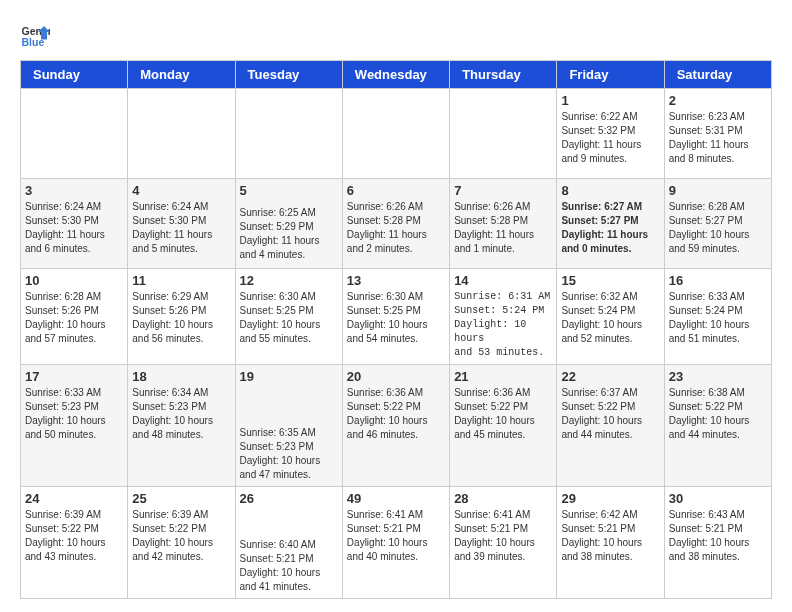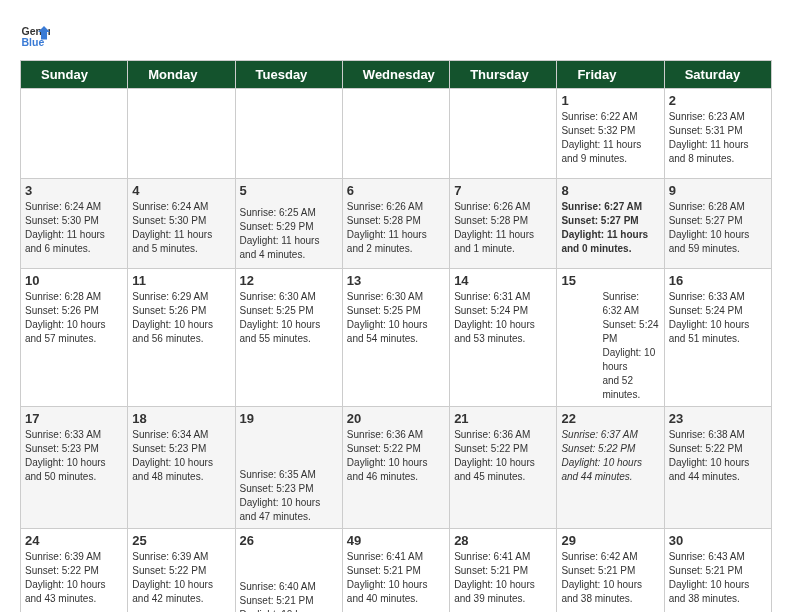--- a/index.html
+++ b/index.html
@@ -36,24 +36,24 @@
     .subtitle {
       font-size: 16px;
       color: #555;
     }
     .calendar-table {
       width: 100%;
       border-collapse: collapse;
       table-layout: fixed;
     }
     .calendar-table thead tr th {
-      background-color: #14532d;
+      background-color: #1d4ed8;
       color: white;
       font-size: 13px;
-      padding: 6px 20px;
+      padding: 6px 12px;
       text-align: left;
       border: 1px solid #ccc;
     }
     .calendar-table tbody tr td {
       vertical-align: top;
       border: 1px solid #ccc;
       padding: 4px;
       font-size: 10.5px;
       color: #333;
       height: 90px;
@@ -203,28 +203,28 @@
         </td>
         <td>
           <span class="day-number">13</span>
           <div class="cell-text" style="white-space: pre-line;">Sunrise: 6:30 AM
 Sunset: 5:25 PM
 Daylight: 10 hours
 and 54 minutes.</div>
         </td>
         <td>
           <span class="day-number">14</span>
-          <div class="cell-text" style="white-space: pre-line;">Sunrise: 6:31 AM
+          <div class="cell-text" style="white-space: pre-line; font-family: Liberation Mono, monospace;">Sunrise: 6:31 AM
 Sunset: 5:24 PM
 Daylight: 10 hours
 and 53 minutes.</div>
         </td>
         <td>
           <span class="day-number">15</span>
-          <div class="cell-text" style="white-space: pre-line; margin-left: 41px;">Sunrise: 6:32 AM
+          <div class="cell-text" style="white-space: pre-line;">Sunrise: 6:32 AM
 Sunset: 5:24 PM
 Daylight: 10 hours
 and 52 minutes.</div>
         </td>
         <td>
           <span class="day-number">16</span>
           <div class="cell-text" style="white-space: pre-line;">Sunrise: 6:33 AM
 Sunset: 5:24 PM
 Daylight: 10 hours
 and 51 minutes.</div>
@@ -261,21 +261,21 @@
         </td>
         <td>
           <span class="day-number">21</span>
           <div class="cell-text" style="white-space: pre-line;">Sunrise: 6:36 AM
 Sunset: 5:22 PM
 Daylight: 10 hours
 and 45 minutes.</div>
         </td>
         <td>
           <span class="day-number">22</span>
-          <div class="cell-text" style="white-space: pre-line; font-style: italic;">Sunrise: 6:37 AM
+          <div class="cell-text" style="white-space: pre-line;">Sunrise: 6:37 AM
 Sunset: 5:22 PM
 Daylight: 10 hours
 and 44 minutes.</div>
         </td>
         <td>
           <span class="day-number">23</span>
           <div class="cell-text" style="white-space: pre-line;">Sunrise: 6:38 AM
 Sunset: 5:22 PM
 Daylight: 10 hours
 and 44 minutes.</div>

